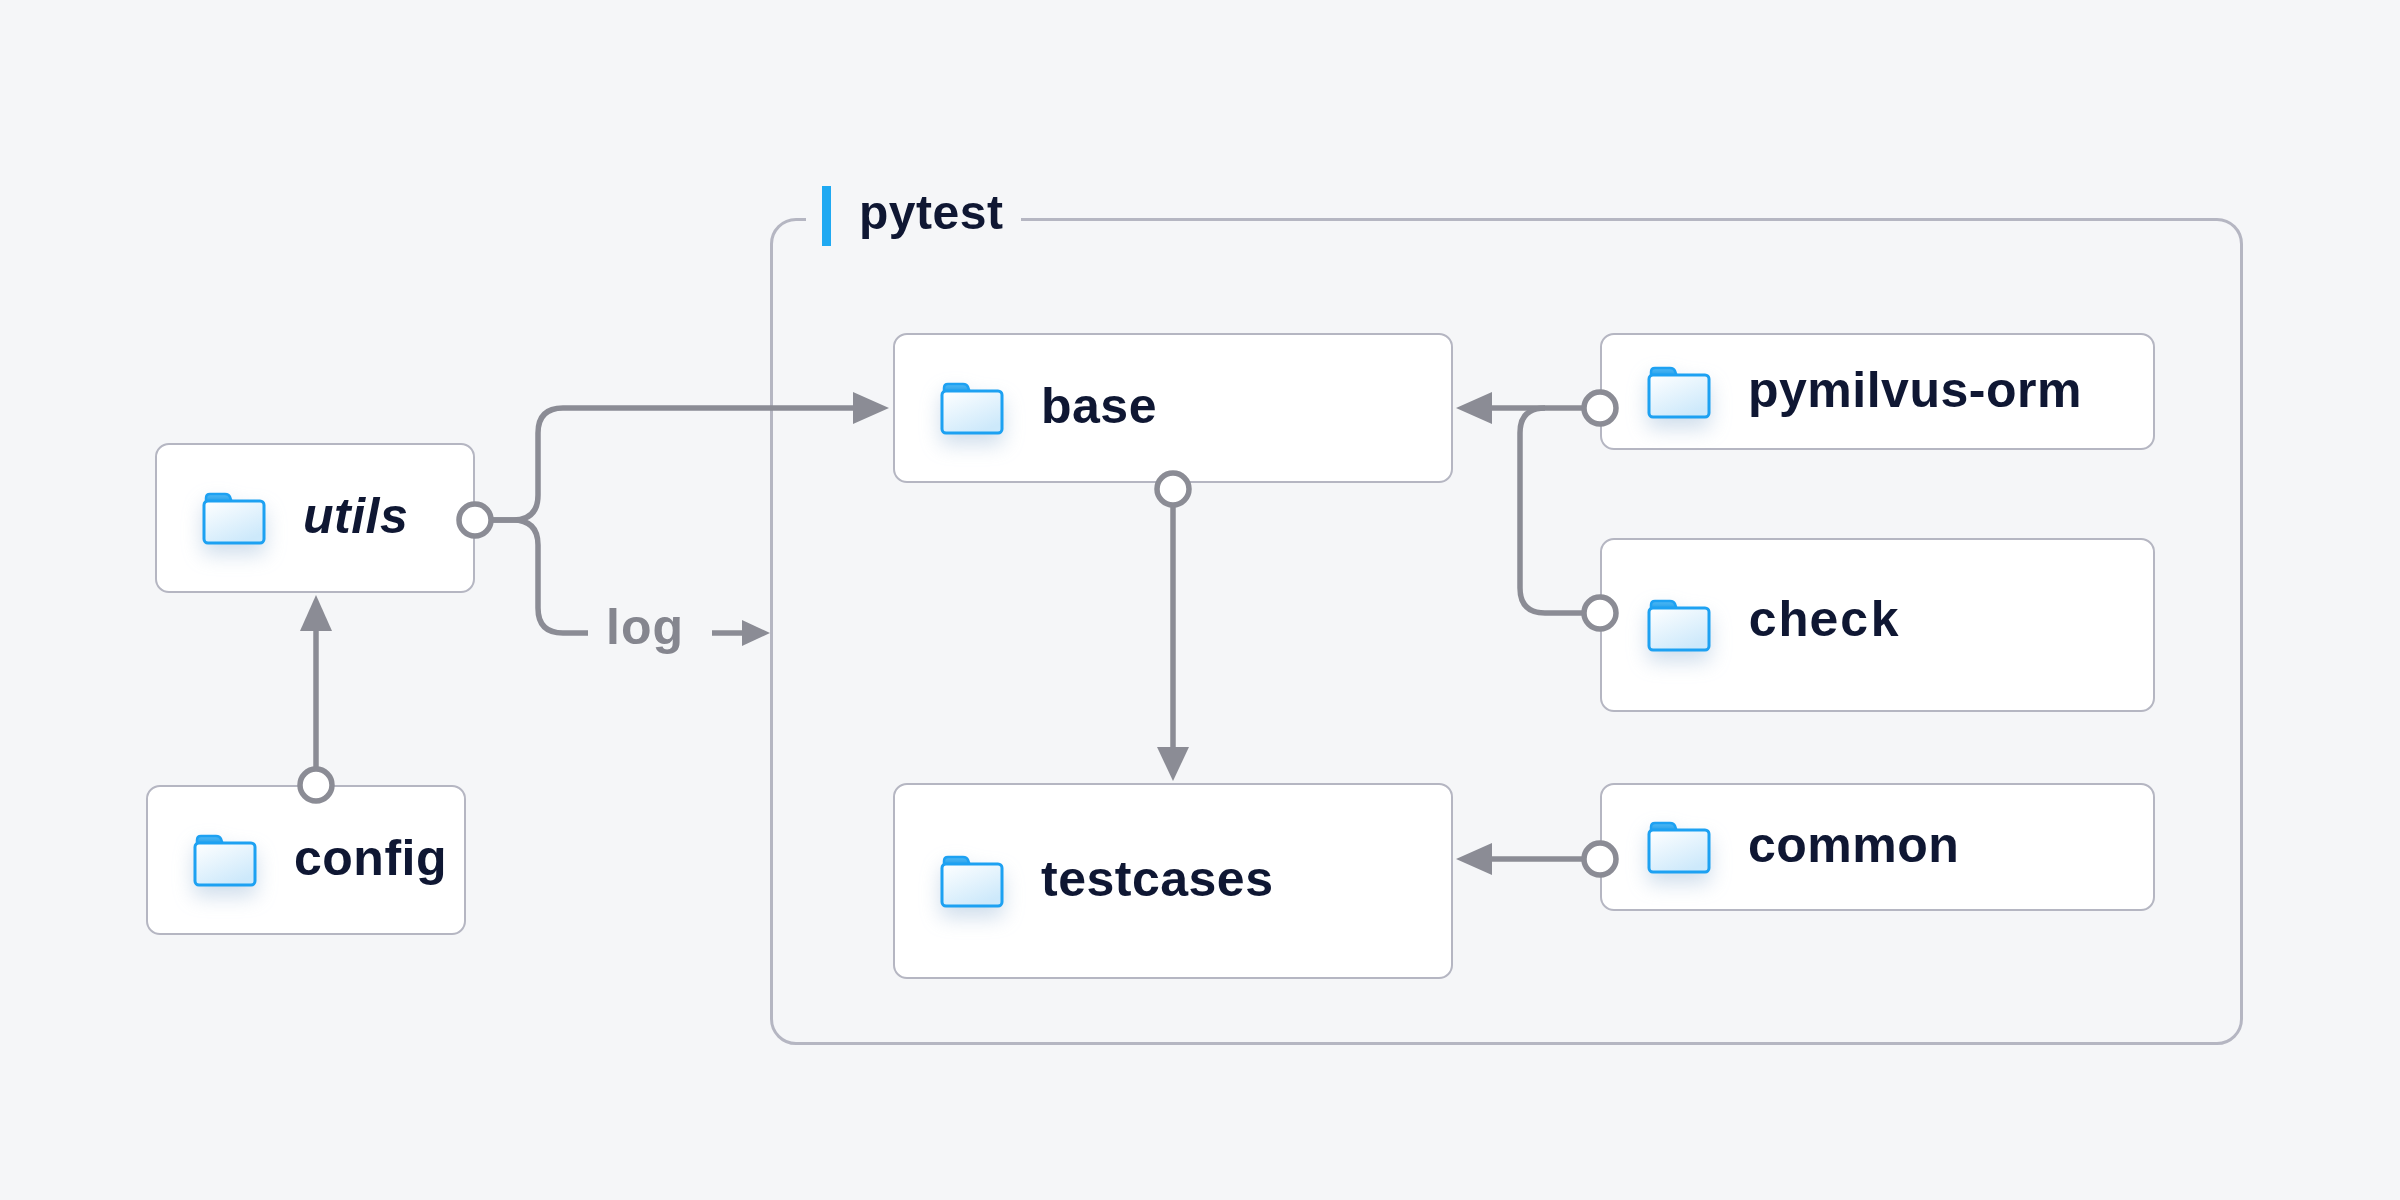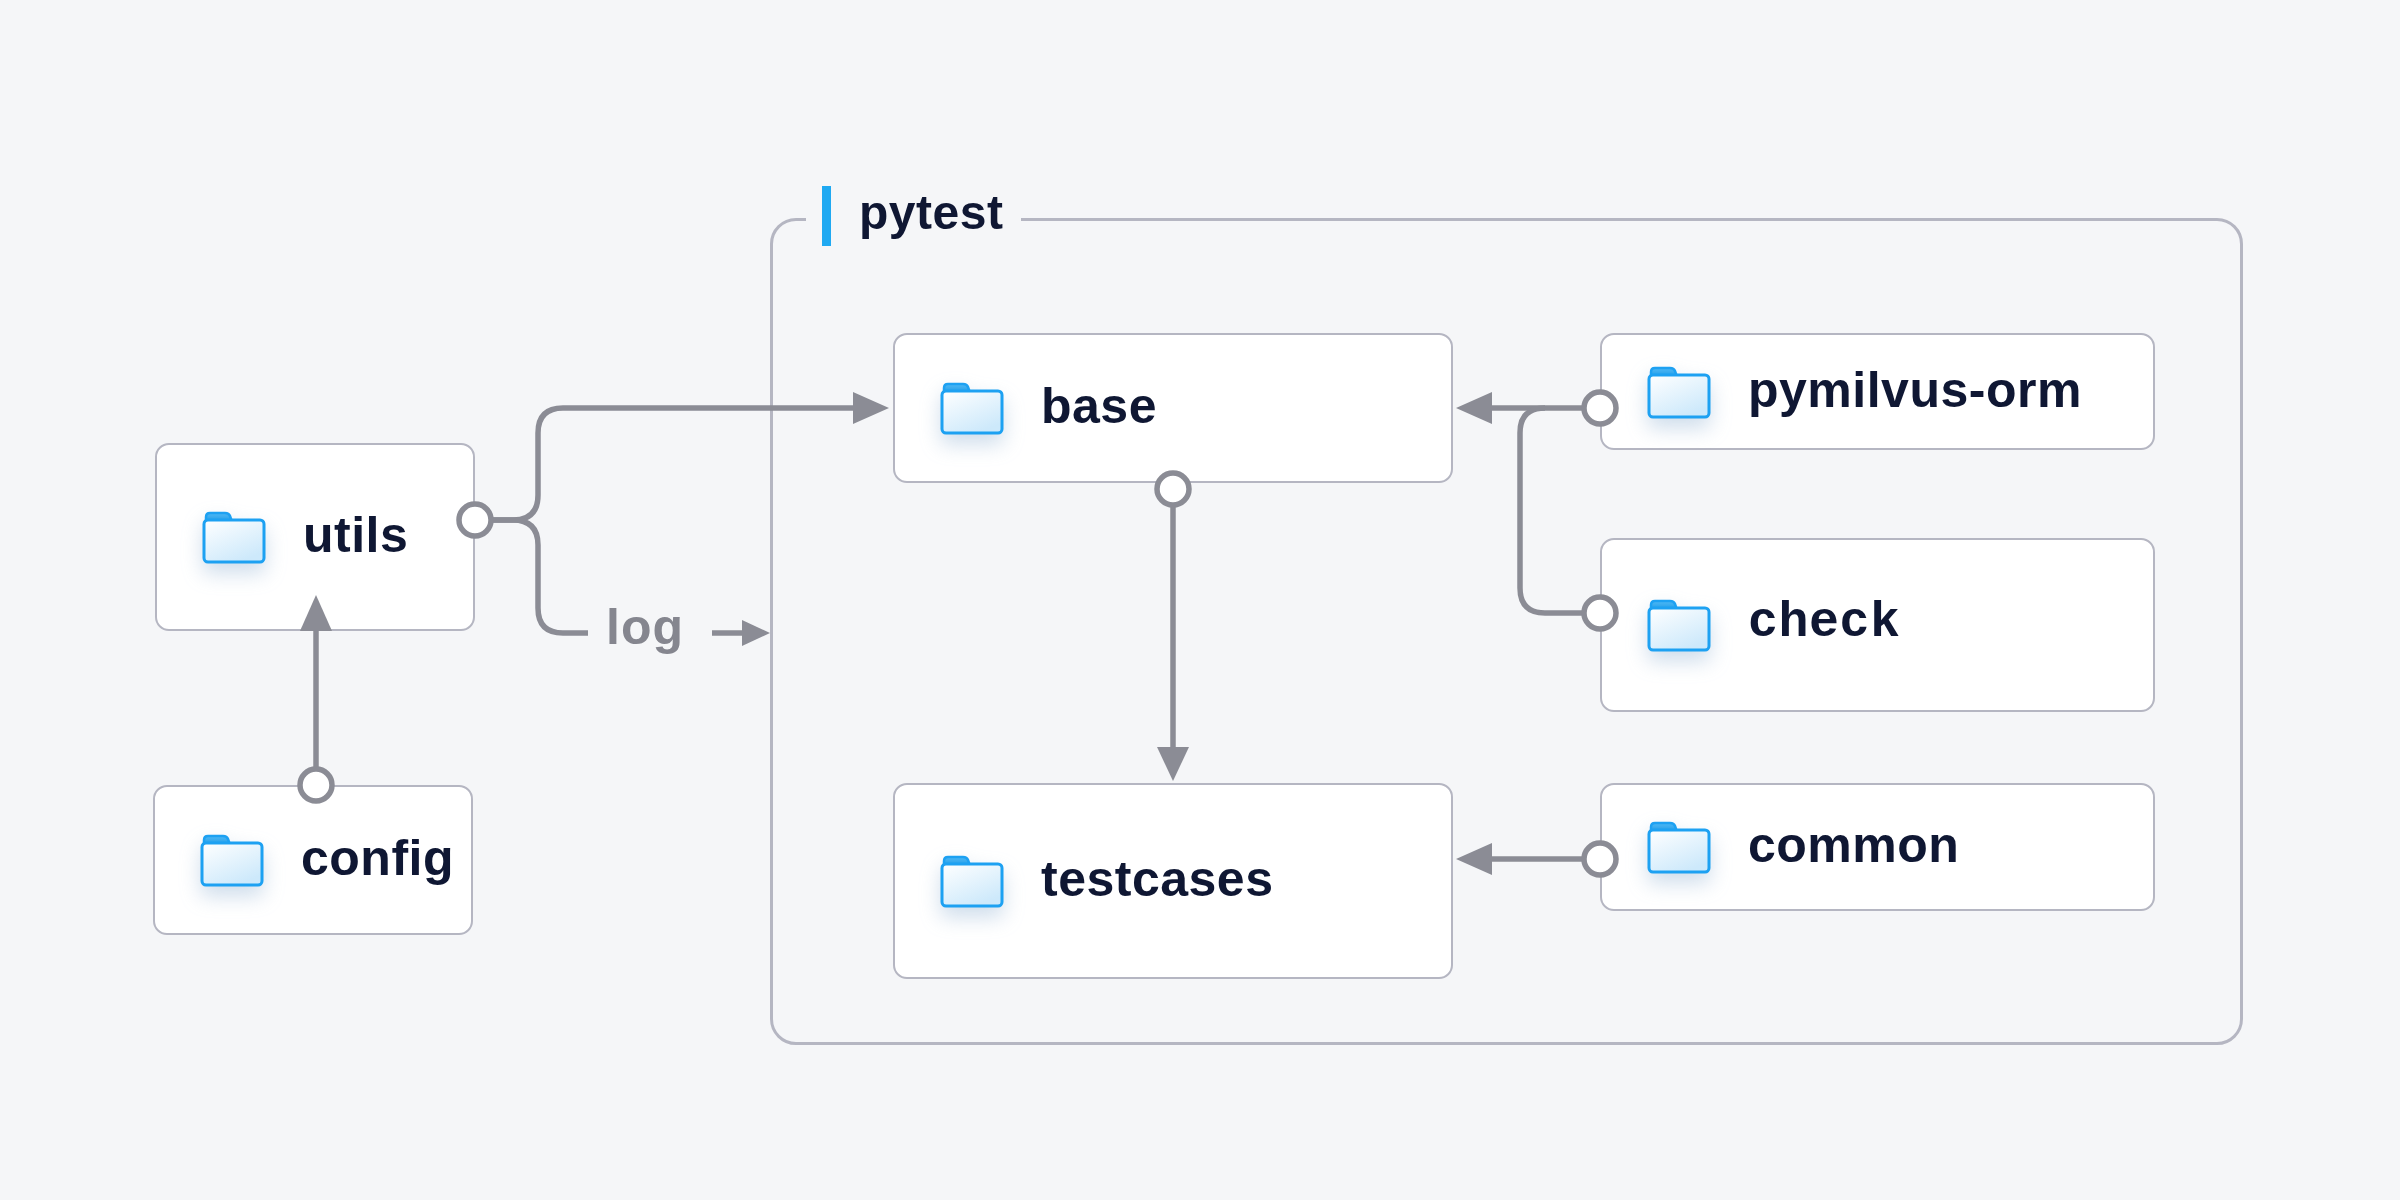--- a/index.html
+++ b/index.html
@@ -140,29 +140,29 @@
       </linearGradient>
     </defs>
   </svg>
 
   <div class="group-box"></div>
   <div class="group-label">
     <span class="accent-bar"></span>
     <span class="group-title">pytest</span>
   </div>
 
-  <div class="node" style="left:155px; top:443px; width:320px; height:188px;">
+  <div class="node" style="left:155px; top:443px; width:320px; height:150px;font-style:italic;">
     <svg class="folder" viewBox="0 0 66 56">
       <path d="M5 13 L5 8 Q5 4 9 4 L24 4 Q28 4 29 7 L31 13 Z" fill="url(#folderTabGrad)" stroke="#1da1f2" stroke-width="2.5" stroke-linejoin="round"></path>
       <rect x="3" y="11" width="60" height="42" rx="4" fill="url(#folderBodyGrad)" stroke="#1da1f2" stroke-width="3"></rect>
     </svg>
     <span class="label">utils</span>
   </div>
 
-  <div class="node" style="left:153px; top:785px; width:320px; height:150px;">
+  <div class="node" style="left:146px; top:785px; width:320px; height:150px;">
     <svg class="folder" viewBox="0 0 66 56">
       <path d="M5 13 L5 8 Q5 4 9 4 L24 4 Q28 4 29 7 L31 13 Z" fill="url(#folderTabGrad)" stroke="#1da1f2" stroke-width="2.5" stroke-linejoin="round"></path>
       <rect x="3" y="11" width="60" height="42" rx="4" fill="url(#folderBodyGrad)" stroke="#1da1f2" stroke-width="3"></rect>
     </svg>
     <span class="label">config</span>
   </div>
 
   <div class="node" style="left:893px; top:333px; width:560px; height:150px;">
     <svg class="folder" viewBox="0 0 66 56">
       <path d="M5 13 L5 8 Q5 4 9 4 L24 4 Q28 4 29 7 L31 13 Z" fill="url(#folderTabGrad)" stroke="#1da1f2" stroke-width="2.5" stroke-linejoin="round"></path>

